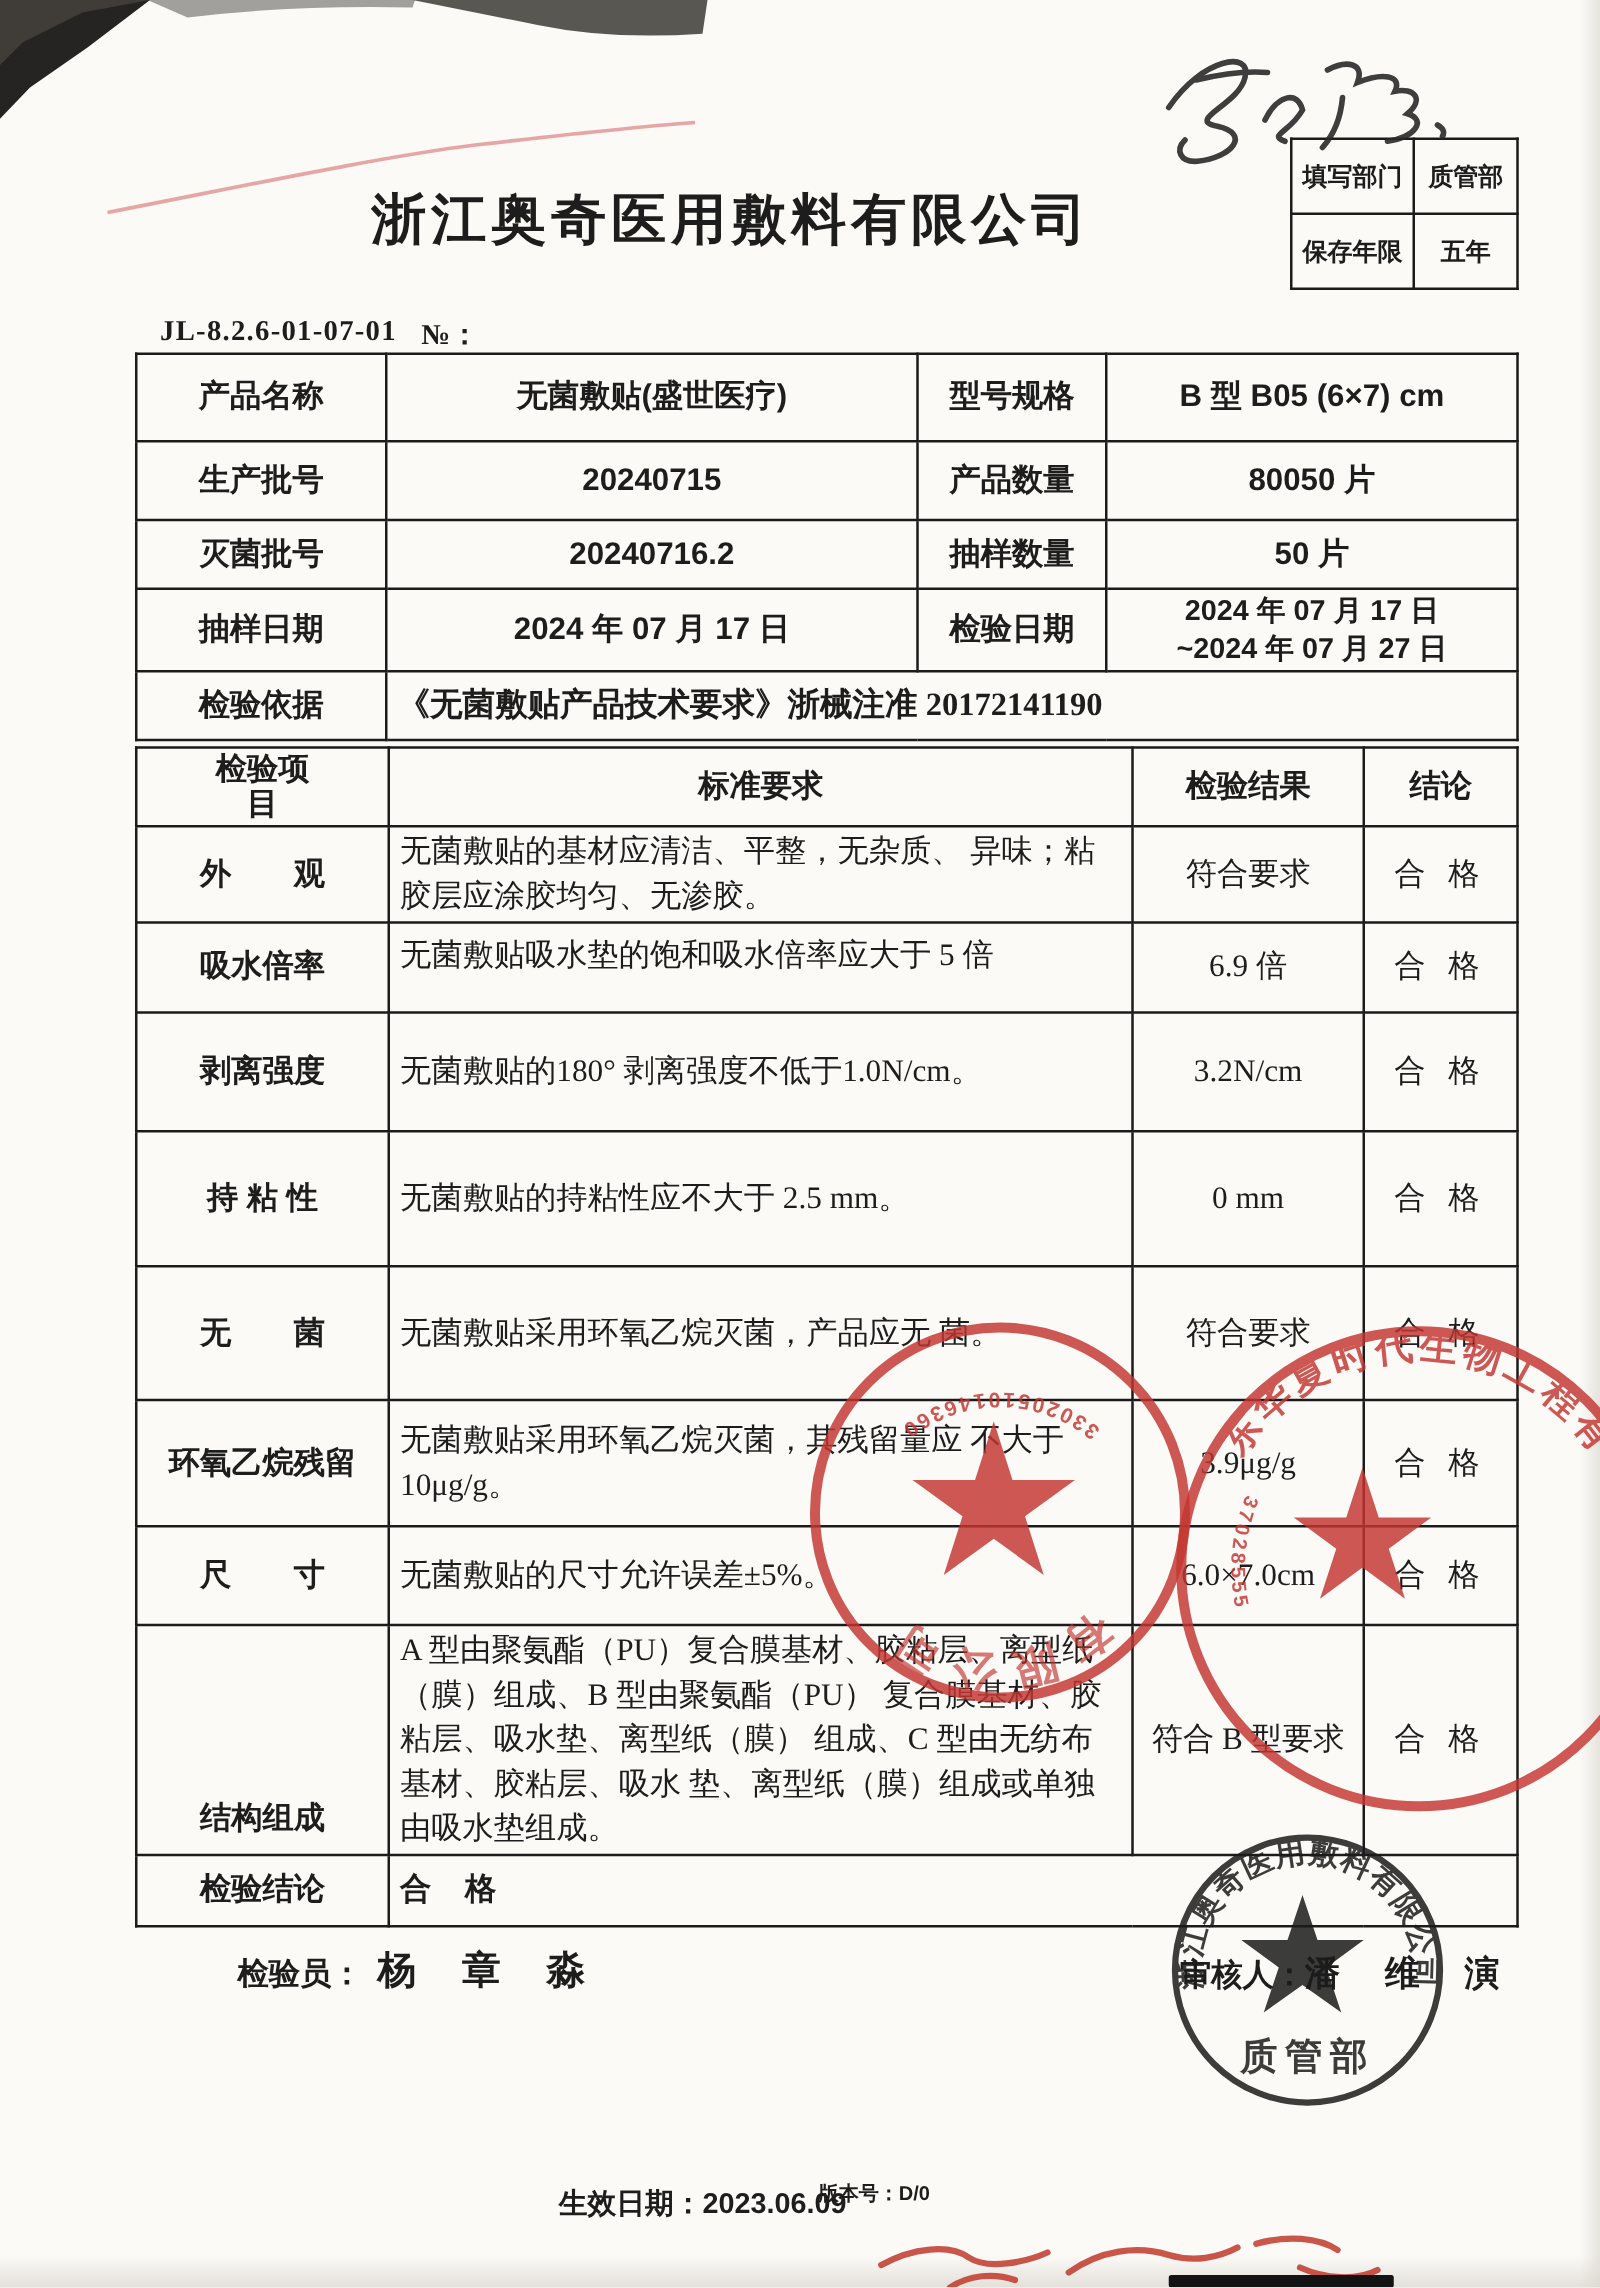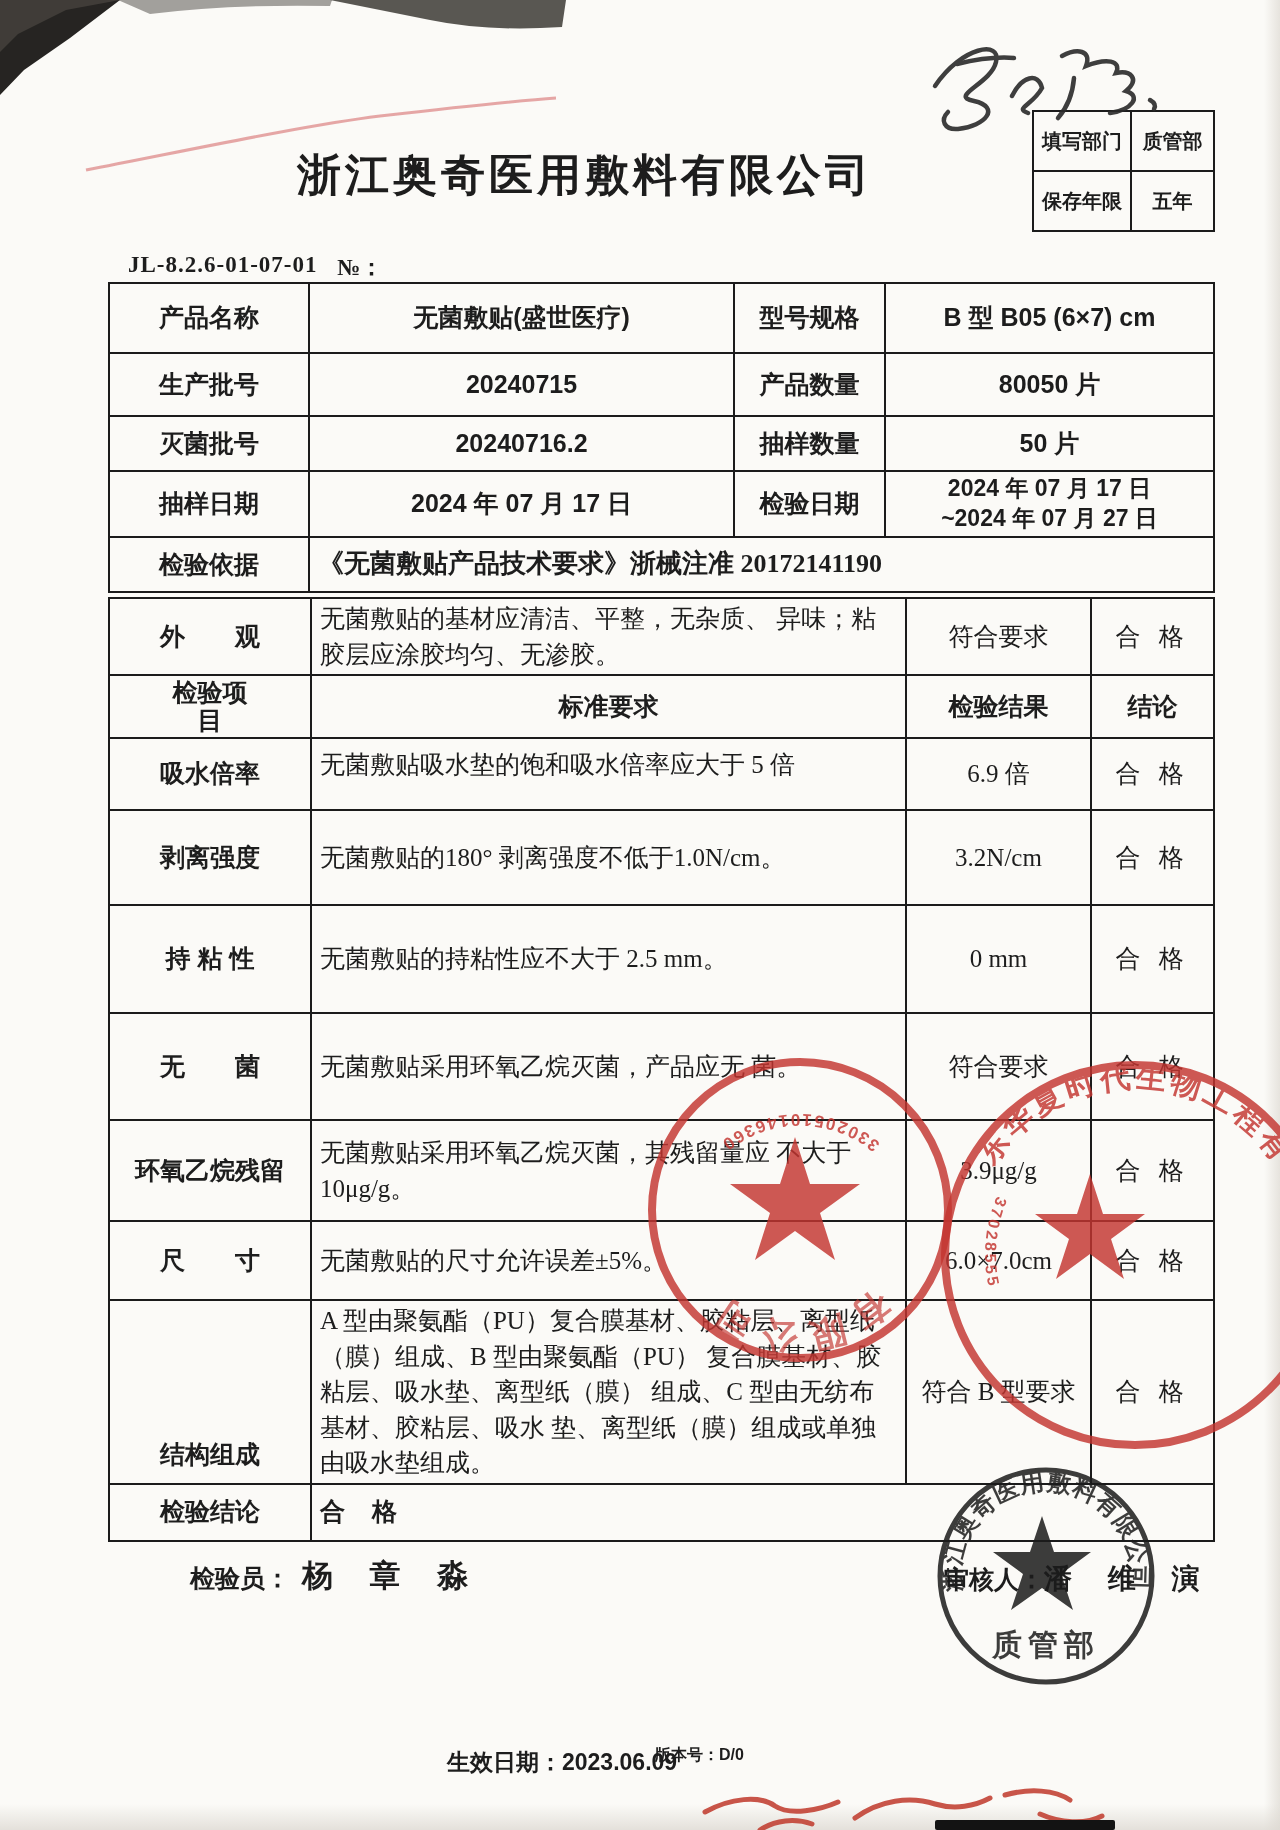--- a/index.html
+++ b/index.html
@@ -111,32 +111,32 @@
     </table>
 
   <table class="doc abs" style="left:108px;top:597px;width:1105px;">
     <colgroup>
         <col style="width:202px">
         <col style="width:595px">
         <col style="width:185px">
         <col style="width:123px">
       </colgroup>
     <tbody>
-        <tr style="height:75px">
-      <td class="item">外　　观</td>
-      <td class="req">无菌敷贴的基材应清洁、平整，无杂质、 异味；粘胶层应涂胶均匀、无渗胶。</td>
-      <td class="res">符合要求</td>
-      <td class="con">合 格</td>
-    </tr>
-    <tr style="height:63px">
+        <tr style="height:63px">
       <td class="hd pre" style="line-height:1.1;">检验项
 目</td>
       <td class="hd">标准要求</td>
       <td class="hd">检验结果</td>
       <td class="hd">结论</td>
+    </tr>
+    <tr style="height:75px">
+      <td class="item">外　　观</td>
+      <td class="req">无菌敷贴的基材应清洁、平整，无杂质、 异味；粘胶层应涂胶均匀、无渗胶。</td>
+      <td class="res">符合要求</td>
+      <td class="con">合 格</td>
     </tr>
     <tr style="height:72px">
       <td class="item">吸水倍率</td>
       <td class="req" style="vertical-align:top;padding-top:8px;">无菌敷贴吸水垫的饱和吸水倍率应大于 5 倍</td>
       <td class="res">6.9 倍</td>
       <td class="con">合 格</td>
     </tr>
     <tr style="height:95px">
       <td class="item">剥离强度</td>
       <td class="req">无菌敷贴的180° 剥离强度不低于1.0N/cm。</td>

